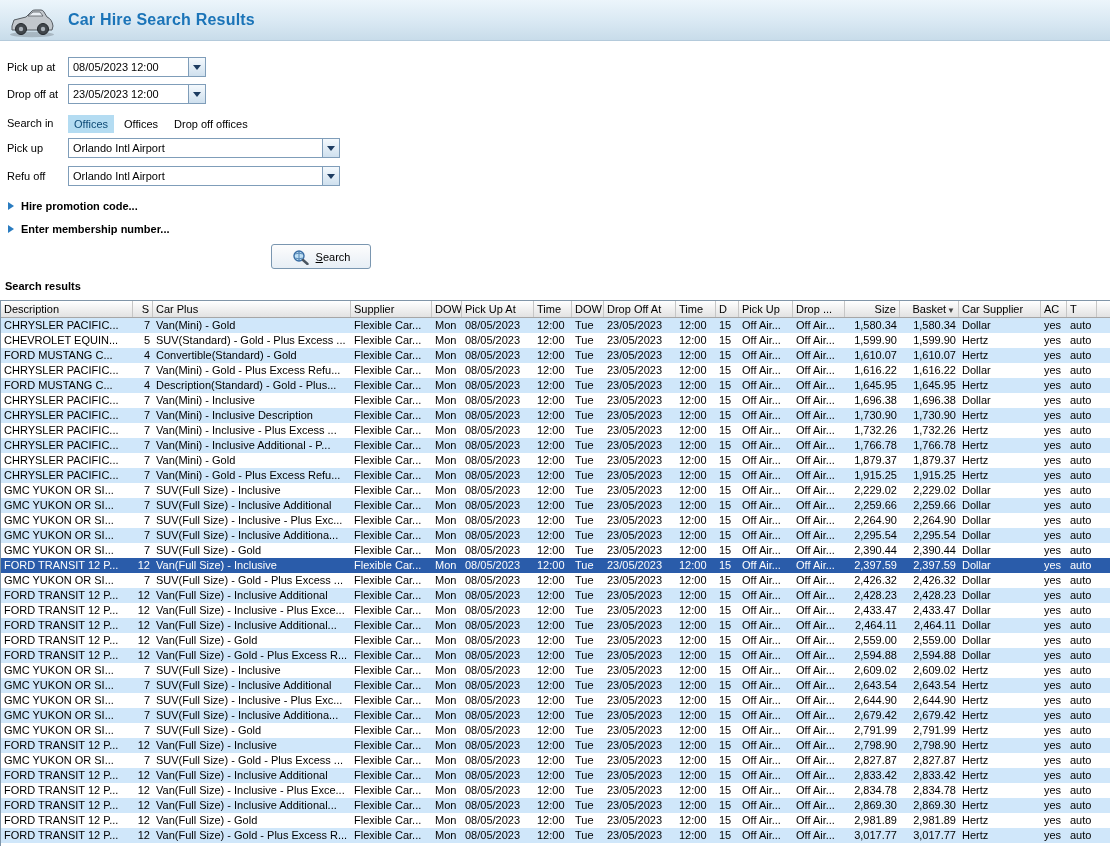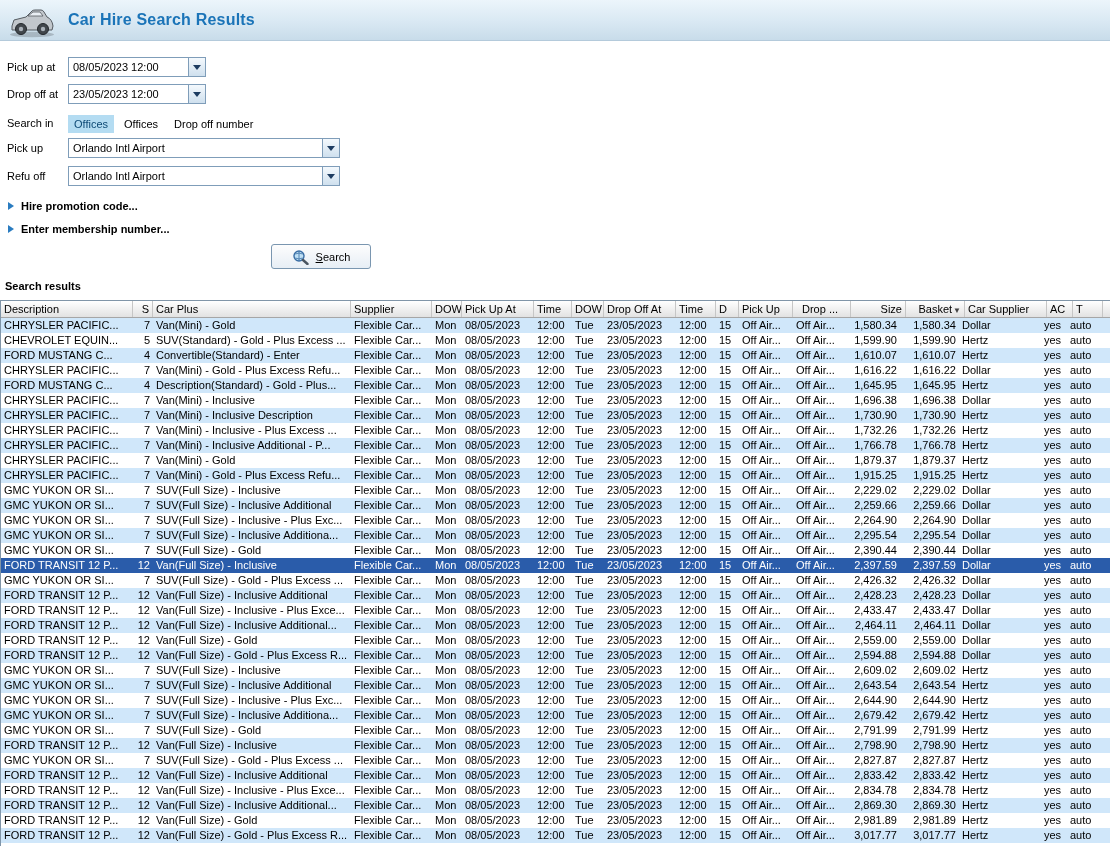--- a/index.html
+++ b/index.html
@@ -112,21 +112,21 @@
 <span class="lbl" style="top:84px">Drop off at</span>
 <div class="combo" style="top:84px;left:68px;width:138px">
   <span class="val">23/05/2023 12:00</span>
   <span class="cbtn"></span>
 </div>
 
 <span class="lbl" style="top:114px;height:19px;line-height:19px">Search in</span>
 <div class="tabs">
   <span class="tab sel">Offices</span>
   <span class="tab">Offices</span>
-  <span class="tab">Drop off number</span>
+  <span class="tab">Drop off offices</span>
 </div>
 
 <span class="lbl" style="top:138px">Pick up</span>
 <div class="combo" style="top:138px;left:68px;width:272px">
   <span class="val">Orlando Intl Airport</span>
   <span class="cbtn"></span>
 </div>
 
 <span class="lbl" style="top:166px">Refu off</span>
 <div class="combo" style="top:166px;left:68px;width:272px">
@@ -161,21 +161,21 @@
       <div class="hcell" style="width: 198px;">Car Plus</div>
       <div class="hcell" style="width: 81px;">Supplier</div>
       <div class="hcell" style="width: 30px;">DOW</div>
       <div class="hcell" style="width: 72px;">Pick Up At</div>
       <div class="hcell" style="width: 38px;">Time</div>
       <div class="hcell" style="width: 32px;">DOW</div>
       <div class="hcell" style="width: 72px;">Drop Off At</div>
       <div class="hcell" style="width: 40px;">Time</div>
       <div class="hcell" style="width: 23px;">D</div>
       <div class="hcell" style="width: 54px;">Pick Up</div>
-      <div class="hcell" style="width: 52px; margin-left: 6px;">Drop ...</div>
+      <div class="hcell" style="width: 52px;">Drop ...</div>
       <div class="hcell r" style="width: 55px;">Size</div>
       <div class="hcell r" style="width: 59px;">Basket<span class="sort">▼</span></div>
       <div class="hcell" style="width: 82px;">Car Supplier</div>
       <div class="hcell" style="width: 26px;">AC</div>
       <div class="hcell" style="width: 30px;">T</div>
       <div class="hcell fill"></div>
     </div>
   <div class="gbody">
       <div class="trow even">
         <div class="tcell" style="width: 132px;">CHRYSLER PACIFIC...</div>
@@ -215,21 +215,21 @@
         <div class="tcell r" style="width: 55px;">1,599.90</div>
         <div class="tcell r" style="width: 59px;">1,599.90</div>
         <div class="tcell" style="width: 82px;">Hertz</div>
         <div class="tcell" style="width: 26px;">yes</div>
         <div class="tcell" style="width: 30px;">auto</div>
         <div class="tcell fill"></div>
       </div>
       <div class="trow even">
         <div class="tcell" style="width: 132px;">FORD MUSTANG C...</div>
         <div class="tcell r" style="width: 20px;">4</div>
-        <div class="tcell" style="width: 198px;">Convertible(Standard) - Enter</div>
+        <div class="tcell" style="width: 198px;">Convertible(Standard) - Gold</div>
         <div class="tcell" style="width: 81px;">Flexible Car...</div>
         <div class="tcell" style="width: 30px;">Mon</div>
         <div class="tcell" style="width: 72px;">08/05/2023</div>
         <div class="tcell" style="width: 38px;">12:00</div>
         <div class="tcell" style="width: 32px;">Tue</div>
         <div class="tcell" style="width: 72px;">23/05/2023</div>
         <div class="tcell" style="width: 40px;">12:00</div>
         <div class="tcell" style="width: 23px;">15</div>
         <div class="tcell" style="width: 54px;">Off Air...</div>
         <div class="tcell" style="width: 52px;">Off Air...</div>

